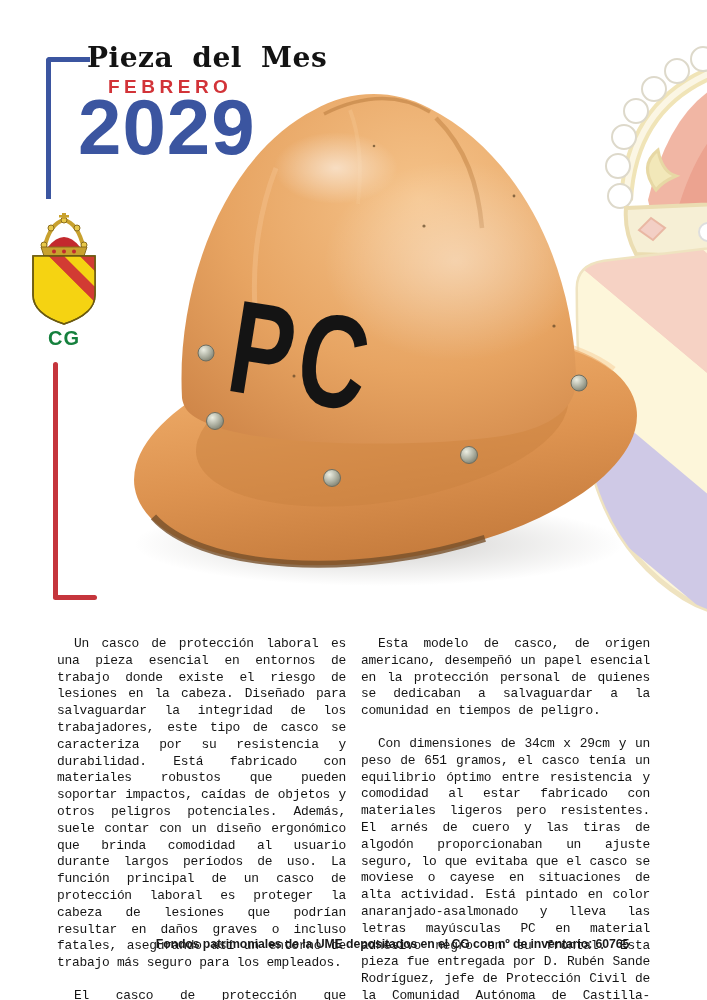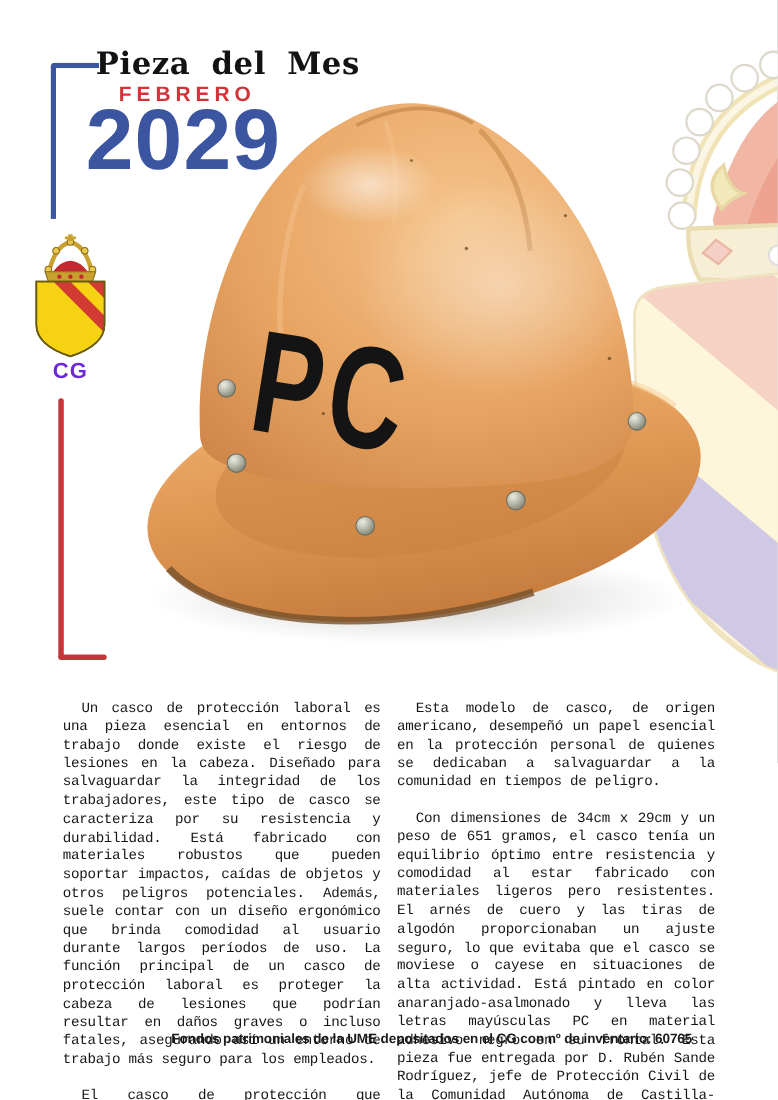--- a/index.html
+++ b/index.html
@@ -26,21 +26,21 @@
     letter-spacing:4.5px;white-space:nowrap;margin-left:24px;
   }
   .year{
     left:78px;top:88px;font-weight:700;font-size:78px;color:#3b55a0;
     letter-spacing:1px;line-height:1;white-space:nowrap;
   }
   
   .coa-small{left:26px;top:211px;width:76px;height:114px;}
   .cg-label{
     left:26px;top:327px;width:76px;text-align:center;
-    font-weight:700;font-size:20px;color:#6d28d9;letter-spacing:1px;
+    font-weight:700;font-size:20px;color:#15803d;letter-spacing:1px;
   }
   .redline-v{left:53px;top:362px;width:5px;height:237px;background:#c5353c;border-radius:3px;}
   .redline-h{left:53px;top:595px;width:44px;height:5px;background:#c5353c;border-radius:3px;}
   
   .watermark{left:556px;top:20px;width:300px;height:605px;}
   .helmet{left:124px;top:76px;width:528px;height:510px;}
   
   .piece-title{
     left:58px;top:580px;width:592px;text-align:center;
     font-family:"DejaVu Serif","Liberation Serif",serif;font-weight:700;

